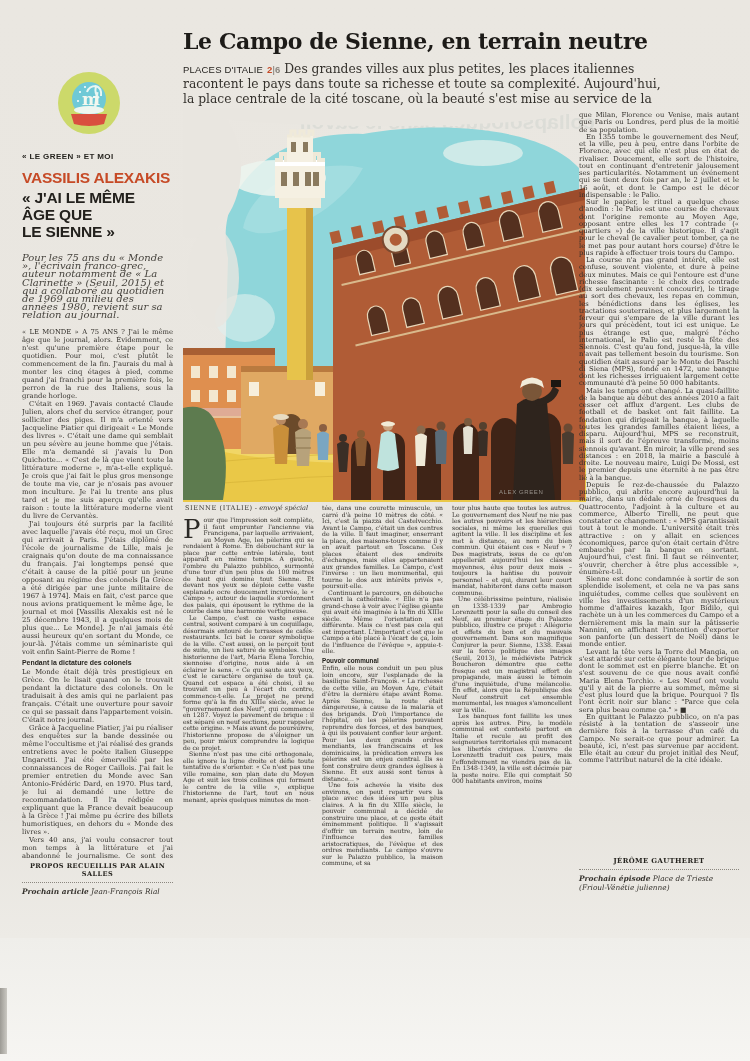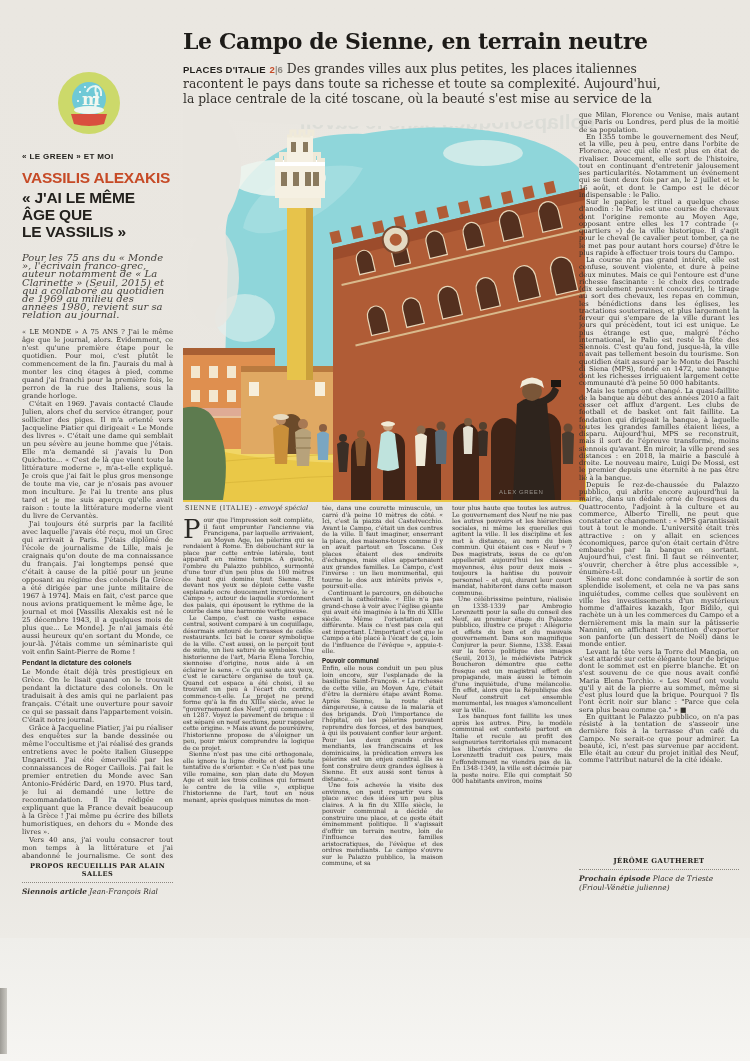--- a/index.html
+++ b/index.html
@@ -14,21 +14,21 @@
   .paper-bottom{position:absolute;left:0;top:938px;width:750px;height:123px;
     background:linear-gradient(180deg,#efeeea,#f6f5f2);}
   .page-curl{position:absolute;left:0;top:988px;width:7px;height:66px;
     background:linear-gradient(90deg,#55524a,#a9a69e);opacity:.55;}
   
   .headline{position:absolute;left:183px;top:27px;width:557px;
     font-family:"DejaVu Serif",serif;font-weight:700;font-size:22px;line-height:28px;
     letter-spacing:-.4px;color:#1d1b18;}
   .standfirst{position:absolute;left:183px;top:62px;width:483px;
     font-size:12.3px;line-height:15px;color:#35322d;text-align:left;}
-  .series-label{font-family:"Liberation Sans",sans-serif;font-weight:700;font-size:9.5px;letter-spacing:.2px;color:#201e1b;}
+  .series-label{font-family:"Liberation Sans",sans-serif;font-weight:400;font-size:9.5px;letter-spacing:.2px;color:#201e1b;}
   .series-ep{font-family:"Liberation Sans",sans-serif;font-weight:700;font-size:9.5px;color:#c64a26;}
   .series-sep{font-family:"Liberation Sans",sans-serif;font-weight:700;font-size:9.5px;color:#9a968f;}
   .series-total{font-family:"Liberation Sans",sans-serif;font-weight:700;font-size:9.5px;color:#8a867f;}
   
   .sidebar{position:absolute;left:16px;top:60px;width:160px;height:836px;display:flex;flex-direction:column;}
   .logo-wrap{width:62px;height:62px;margin:12px 0 10px 42px;}
   .kicker{font-family:"Liberation Sans",sans-serif;font-weight:700;font-size:8px;letter-spacing:.4px;color:#26241f;margin:8px 0 6px 6px;}
   .author{font-family:"Liberation Sans",sans-serif;font-weight:700;font-size:15.5px;letter-spacing:-.2px;color:#c64a26;margin:2px 0 2px 6px;}
   .quote-title{font-family:"Liberation Sans",sans-serif;font-weight:700;font-size:15.5px;line-height:17px;letter-spacing:-.2px;color:#23211d;margin:0 0 10px 6px;white-space:pre-line;}
   .intro{font-style:italic;font-size:10px;line-height:8.2px;color:#45423c;margin:4px 0 8px 6px;width:148px;}
@@ -99,37 +99,37 @@
         <circle cx="27" cy="15" r="1" fill="#fff"></circle>
         <circle cx="36" cy="25" r="1" fill="#fff"></circle>
         <circle cx="20" cy="29" r="1" fill="#fff"></circle>
       <path d="M13 42 h36 l-3 10 q-15 4 -30 0 z" fill="#d94f3f"></path>
     </svg>
   </div>
   <div class="kicker">« LE GREEN » ET MOI</div>
   <div class="author">VASSILIS ALEXAKIS</div>
   <div class="quote-title">« J'AI LE MÊME
 ÂGE QUE
-LE VASSILIS »</div>
+LE SIENNE »</div>
   <div class="intro">Pour les 75 ans du « Monde », l'écrivain franco-grec, auteur notamment de « La Clarinette » (Seuil, 2015) et qui a collaboré au quotidien de 1969 au milieu des années 1980, revient sur sa relation au journal.</div>
   <div class="sidebody">
       <p>« LE MONDE » A 75 ANS ? J'ai le même âge que le journal, alors. Évidemment, ce n'est qu'une première étape pour le quotidien. Pour moi, c'est plutôt le commencement de la fin. J'aurais du mal à monter les cinq étages à pied, comme quand j'ai franchi pour la première fois, le perron de la rue des Italiens, sous la grande horloge.</p>
       <p>C'était en 1969. J'avais contacté Claude Julien, alors chef du service étranger, pour solliciter des piges. Il m'a orienté vers Jacqueline Piatier qui dirigeait « Le Monde des livres ». C'était une dame qui semblait un peu sévère au jeune homme que j'étais. Elle m'a demandé si j'avais lu Don Quichotte... « C'est de là que vient toute la littérature moderne », m'a-t-elle expliqué. Je crois que j'ai fait le plus gros mensonge de toute ma vie, car je n'osais pas avouer mon inculture. Je l'ai lu trente ans plus tard et je me suis aperçu qu'elle avait raison : toute la littérature moderne vient du livre de Cervantès.</p>
       <p>J'ai toujours été surpris par la facilité avec laquelle j'avais été reçu, moi un Grec qui arrivait à Paris. J'étais diplômé de l'école de journalisme de Lille, mais je craignais qu'on doute de ma connaissance du français. J'ai longtemps pensé que c'était à cause de la pitié pour un jeune opposant au régime des colonels [la Grèce a été dirigée par une junte militaire de 1967 à 1974]. Mais en fait, c'est parce que nous avions pratiquement le même âge, le journal et moi [Vassilis Alexakis est né le 25 décembre 1943, il a quelques mois de plus que... Le Monde]. Je n'ai jamais été aussi heureux qu'en sortant du Monde, ce jour-là. J'étais comme un séminariste qui voit enfin Saint-Pierre de Rome !</p>
       <h4 class="subhead">Pendant la dictature des colonels</h4>
       <p>Le Monde était déjà très prestigieux en Grèce. On le lisait quand on le trouvait pendant la dictature des colonels. On le traduisait à des amis qui ne parlaient pas français. C'était une ouverture pour savoir ce qui se passait dans l'appartement voisin. C'était notre journal.</p>
       <p>Grâce à Jacqueline Piatier, j'ai pu réaliser des enquêtes sur la bande dessinée ou même l'occultisme et j'ai réalisé des grands entretiens avec le poète italien Giuseppe Ungaretti. J'ai été émerveillé par les connaissances de Roger Caillois. J'ai fait le premier entretien du Monde avec San Antonio-Frédéric Dard, en 1970. Plus tard, je lui ai demandé une lettre de recommandation. Il l'a rédigée en expliquant que la France devait beaucoup à la Grèce ! J'ai même pu écrire des billets humoristiques, en dehors du « Monde des livres ».</p>
       <p>Vers 40 ans, j'ai voulu consacrer tout mon temps à la littérature et j'ai abandonné le journalisme. Ce sont des activités exigeantes qui prennent du temps. C'est difficile de les pratiquer bien en même temps. Et puis 40 ans, c'est l'âge des séparations.</p>
       <p>J'y ai gardé de grands amis, comme François Bott [le chef du "Monde des livres" après Jacqueline Piatier, dont il était l'adjoint]. Et j'ai continué à le lire. Et je ne suis pas le seul à le faire aujourd'hui, à Athènes, dans les cafés de la place Kolonaki. ■</p>
     </div>
   <div class="side-footer">
     <div class="byline">PROPOS RECUEILLIS PAR ALAIN SALLES</div>
     <hr class="dotted">
     <div class="next-line">
-      <span class="lbl">Siennois article</span>
+      <span class="lbl">Prochain article</span>
       <span>Jean-François Rial</span>
     </div>
   </div>
 </div>
 
 <div class="illu">
   <svg width="403" height="394" viewBox="0 0 403 394">
 
     <path d="M45 150 C30 80 90 22 180 26 C260 12 360 20 396 60 L398 330 L40 330 Z" fill="#8fd6da"></path>
     <path d="M60 120 C70 70 140 50 180 60 C160 100 90 140 60 120 Z" fill="#a9e0e2" opacity=".7"></path>

